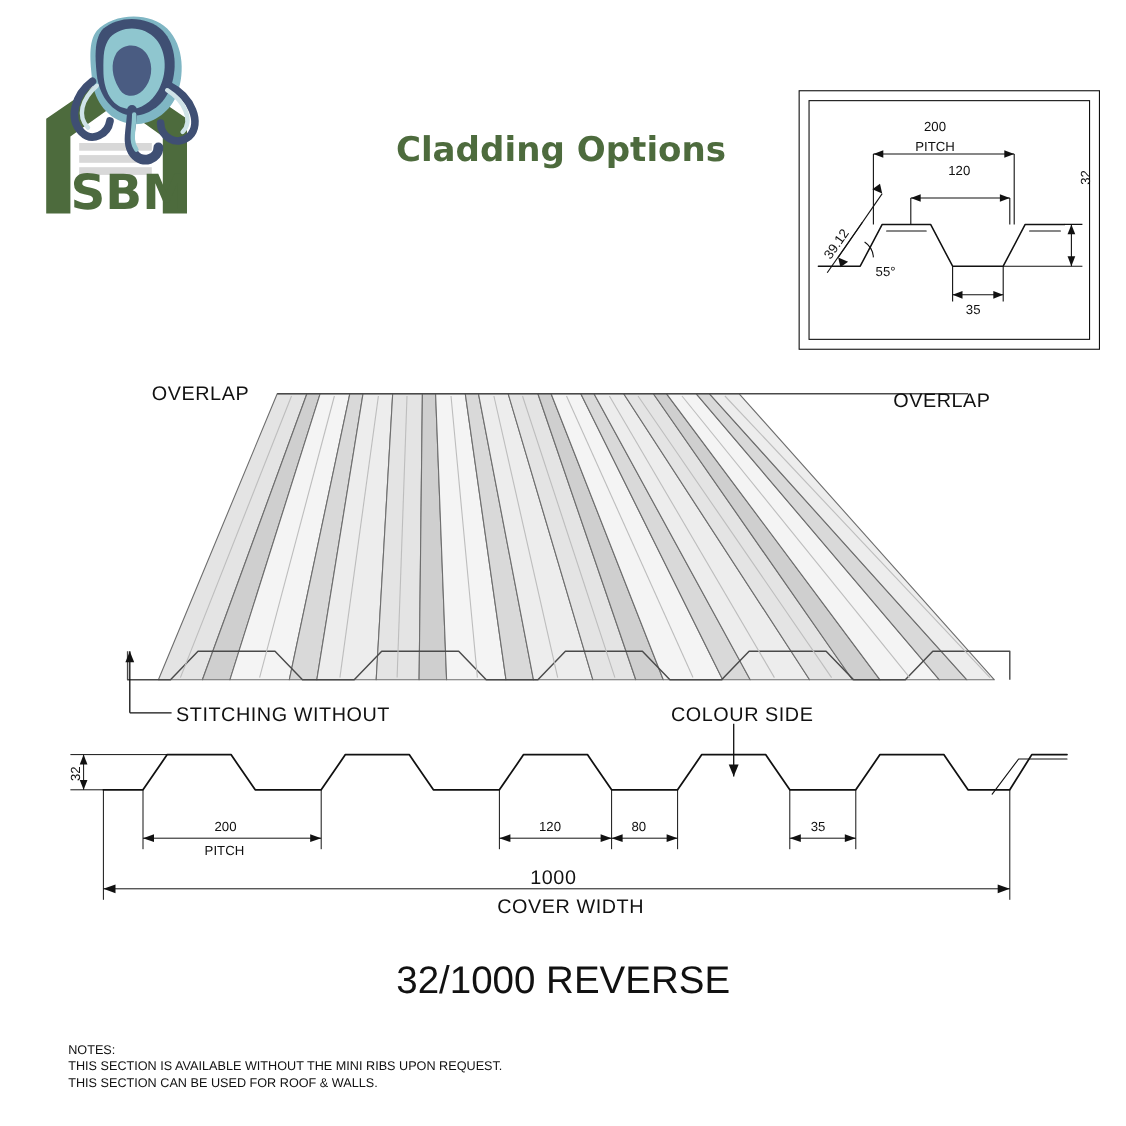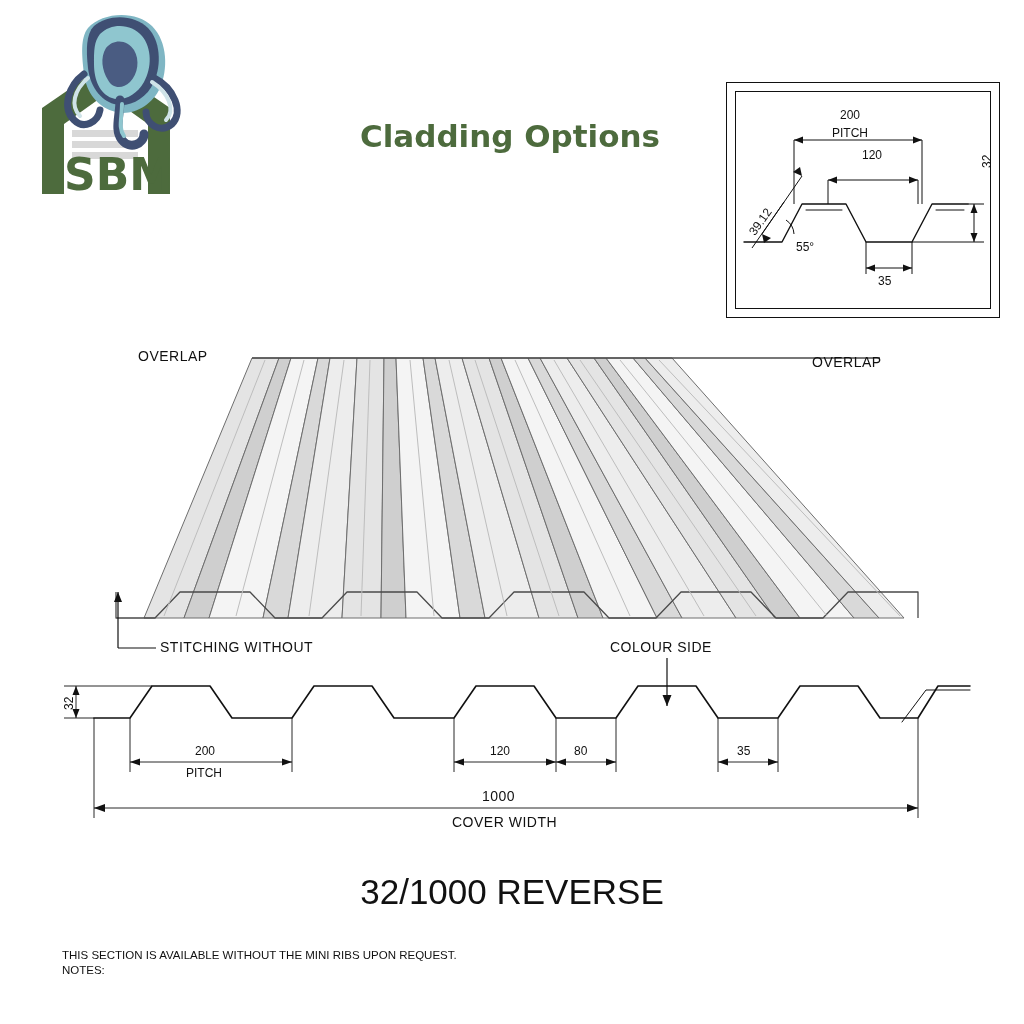--- a/index.html
+++ b/index.html
@@ -43,21 +43,21 @@
     border: 1px solid #111;
   }
 
   
   .lbl {
     font-size: 12px;
     color: #111;
     white-space: nowrap;
     font-family: "Liberation Sans", sans-serif;
   }
-  .lbl-lg { font-size: 14px; letter-spacing: .5px; }
+  .lbl-lg { font-size: 18px; letter-spacing: .5px; }
   .rot90 { transform: rotate(-90deg); transform-origin: left top; }
   .rotneg { transform: rotate(-55deg); transform-origin: left top; }
 
   
   #sheet-3d { left: 60px; top: 330px; width: 900px; height: 320px; }
 
   
   #cross-section { left: 40px; top: 650px; width: 940px; height: 200px; }
 
   
@@ -302,15 +302,16 @@
   <div class="abs lbl" style="left:450px; top:94px;">120</div>
   <div class="abs lbl" style="left:534px; top:94px;text-align:right;">80</div>
   <div class="abs lbl" style="left:697px; top:94px;">35</div>
   <div class="abs lbl lbl-lg" style="left:442px; top:138px;">1000</div>
   <div class="abs lbl lbl-lg" style="left:412px; top:164px;">COVER WIDTH</div>
 </div>
 
 <div class="abs" id="product-name">32/1000 REVERSE</div>
 
 <div class="abs" id="notes">
+  <div>NOTES:</div>
   <div>THIS SECTION IS AVAILABLE WITHOUT THE MINI RIBS UPON REQUEST.</div>
-  <div>NOTES:</div>
+  <div>THIS SECTION CAN BE USED FOR ROOF &amp; WALLS.</div>
 </div>
 
 </body></html>

